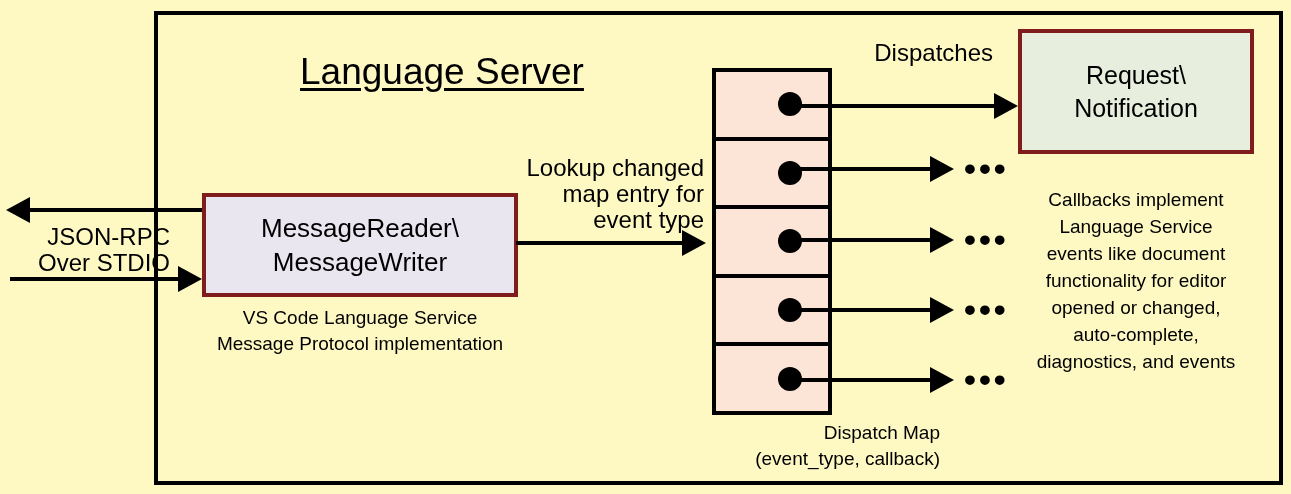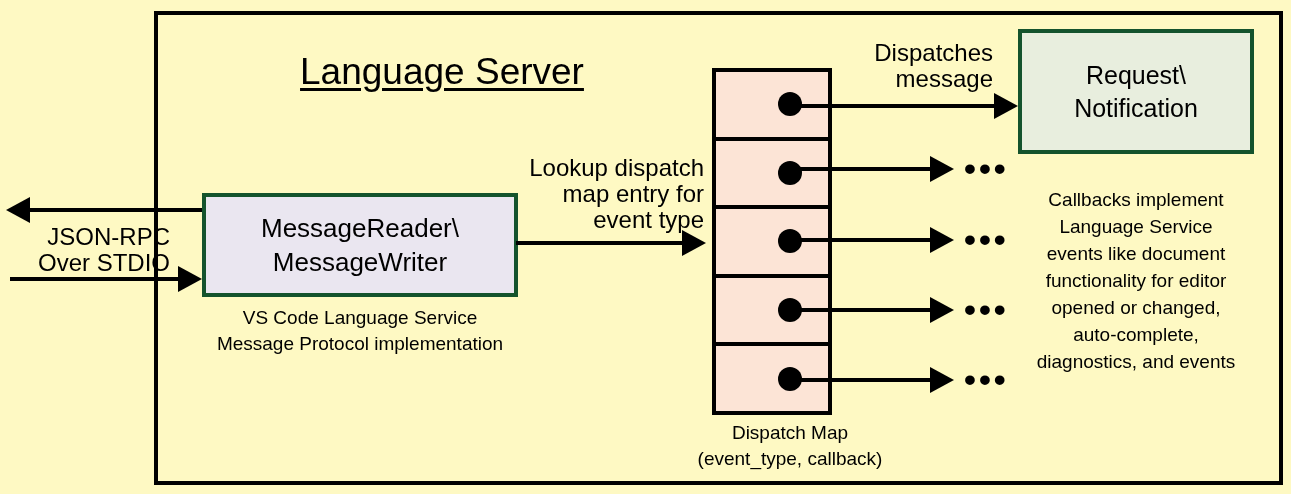--- a/index.html
+++ b/index.html
@@ -38,21 +38,21 @@
     font-size: 37px;
     line-height: 44px;
     text-align: center;
     text-decoration: underline;
     text-underline-offset: 4px;
     white-space: nowrap;
   }
 
   
   .node-box {
-    border: 4px solid #14532d;
+    border: 4px solid #7f1d1d;
     box-sizing: border-box;
     display: flex;
     align-items: center;
     justify-content: center;
     text-align: center;
   }
   #message-rw-box {
     left: 202px;
     top: 193px;
     width: 316px;
@@ -71,21 +71,21 @@
     line-height: 33px;
   }
 
   
   .caption {
     text-align: center;
     font-size: 19px;
     line-height: 26px;
   }
   #message-rw-caption { left: 195px; top: 305px; width: 330px; }
-  #dispatch-map-caption { left: 640px; top: 420px; width: 300px; }
+  #dispatch-map-caption { left: 640px; top: 420px; width: 300px; text-align: right; }
   #callback-desc {
     left: 1008px;
     top: 186px;
     width: 256px;
     text-align: center;
     font-size: 19px;
     line-height: 27px;
   }
 
   
@@ -181,21 +181,21 @@
     </div>
   </div>
   <div class="abs caption" id="message-rw-caption">
     <div>VS Code Language Service</div>
     <div>Message Protocol implementation</div>
   </div>
 
   <div class="abs hline" style="left:516px; top:241px; width:168px;"></div>
   <div class="abs arrow-right" style="left:682px; top:230px;"></div>
   <div class="abs edge-label" id="label-lookup">
-    <div>Lookup dispatch</div>
+    <div>Lookup changed</div>
     <div>map entry for</div>
     <div>event type</div>
   </div>
 
   <div class="abs" id="dispatch-map">
     <div class="map-row">
         <div class="map-dot"></div>
       </div>
     <div class="map-row">
         <div class="map-dot"></div>
@@ -212,21 +212,20 @@
   </div>
   <div class="abs caption" id="dispatch-map-caption">
     <div>Dispatch Map</div>
     <div>(event_type, callback)</div>
   </div>
 
   <div class="abs hline" style="left:786px; top:104px; width:212px;"></div>
   <div class="abs arrow-right" style="left:994px; top:93px;"></div>
   <div class="abs edge-label" id="label-dispatches">
     <div>Dispatches</div>
-    <div>message</div>
   </div>
 
   <div class="abs hline" style="left:786px; top:167px; width:148px;"></div>
   <div class="abs arrow-right" style="left:930px; top:156px;"></div>
   <div class="abs ellipsis" style="left:964px; top:158px;">•••</div>
 
   <div class="abs hline" style="left:786px; top:238px; width:148px;"></div>
   <div class="abs arrow-right" style="left:930px; top:227px;"></div>
   <div class="abs ellipsis" style="left:964px; top:229px;">•••</div>
 

